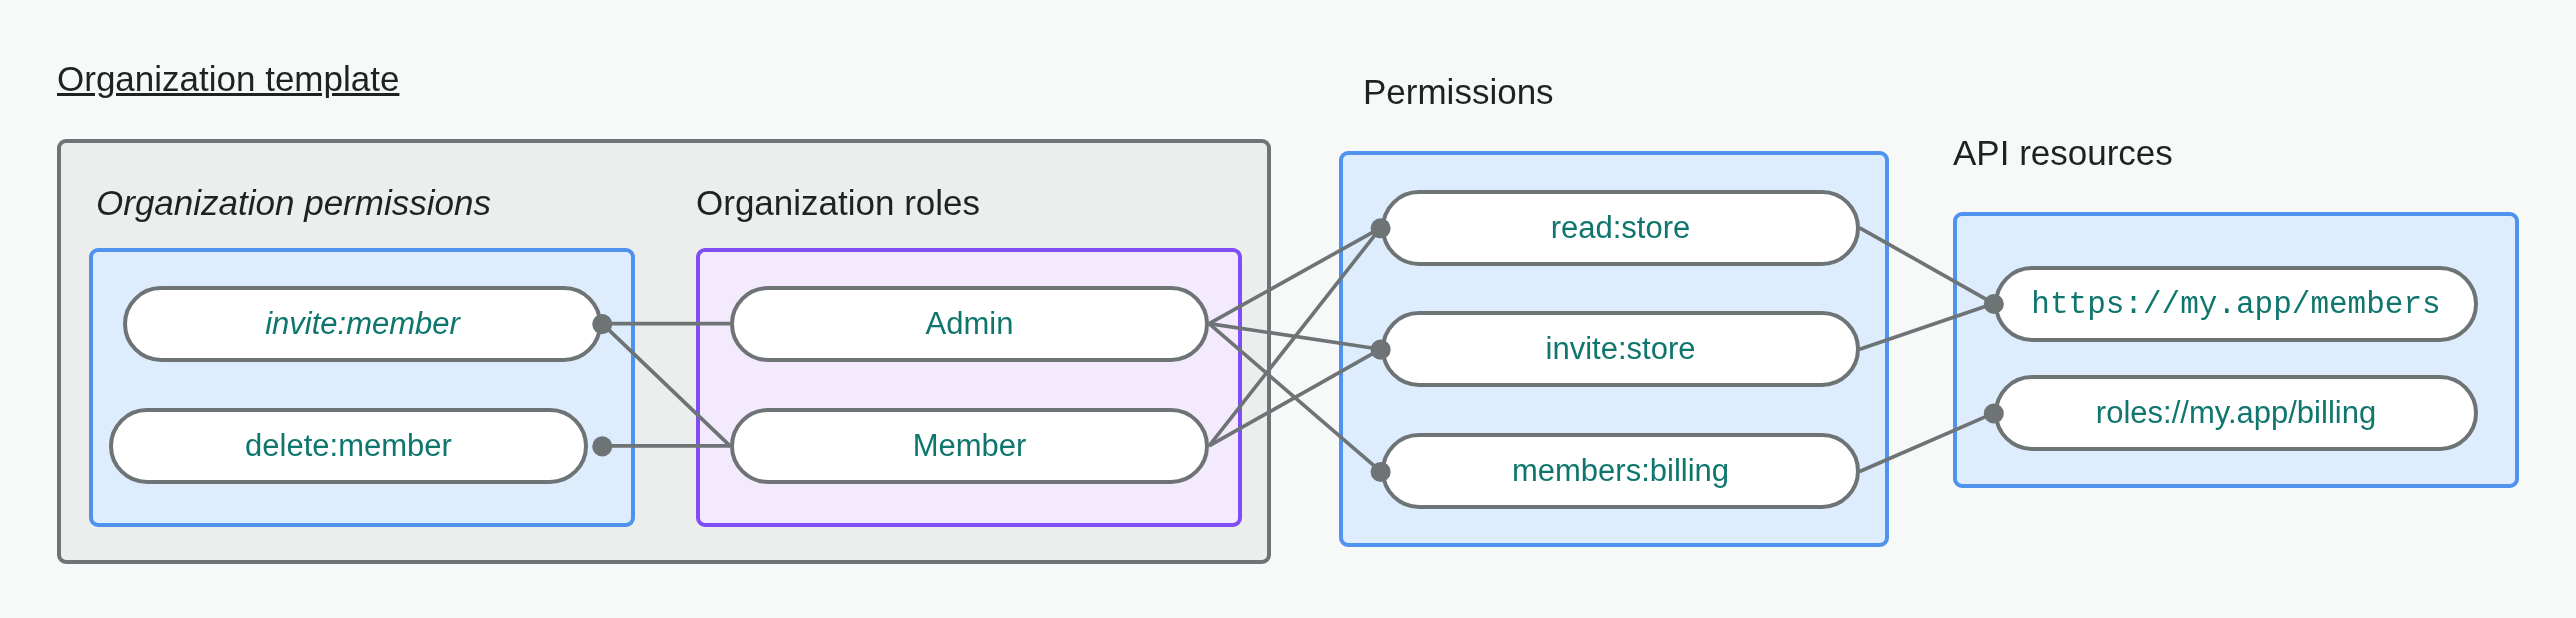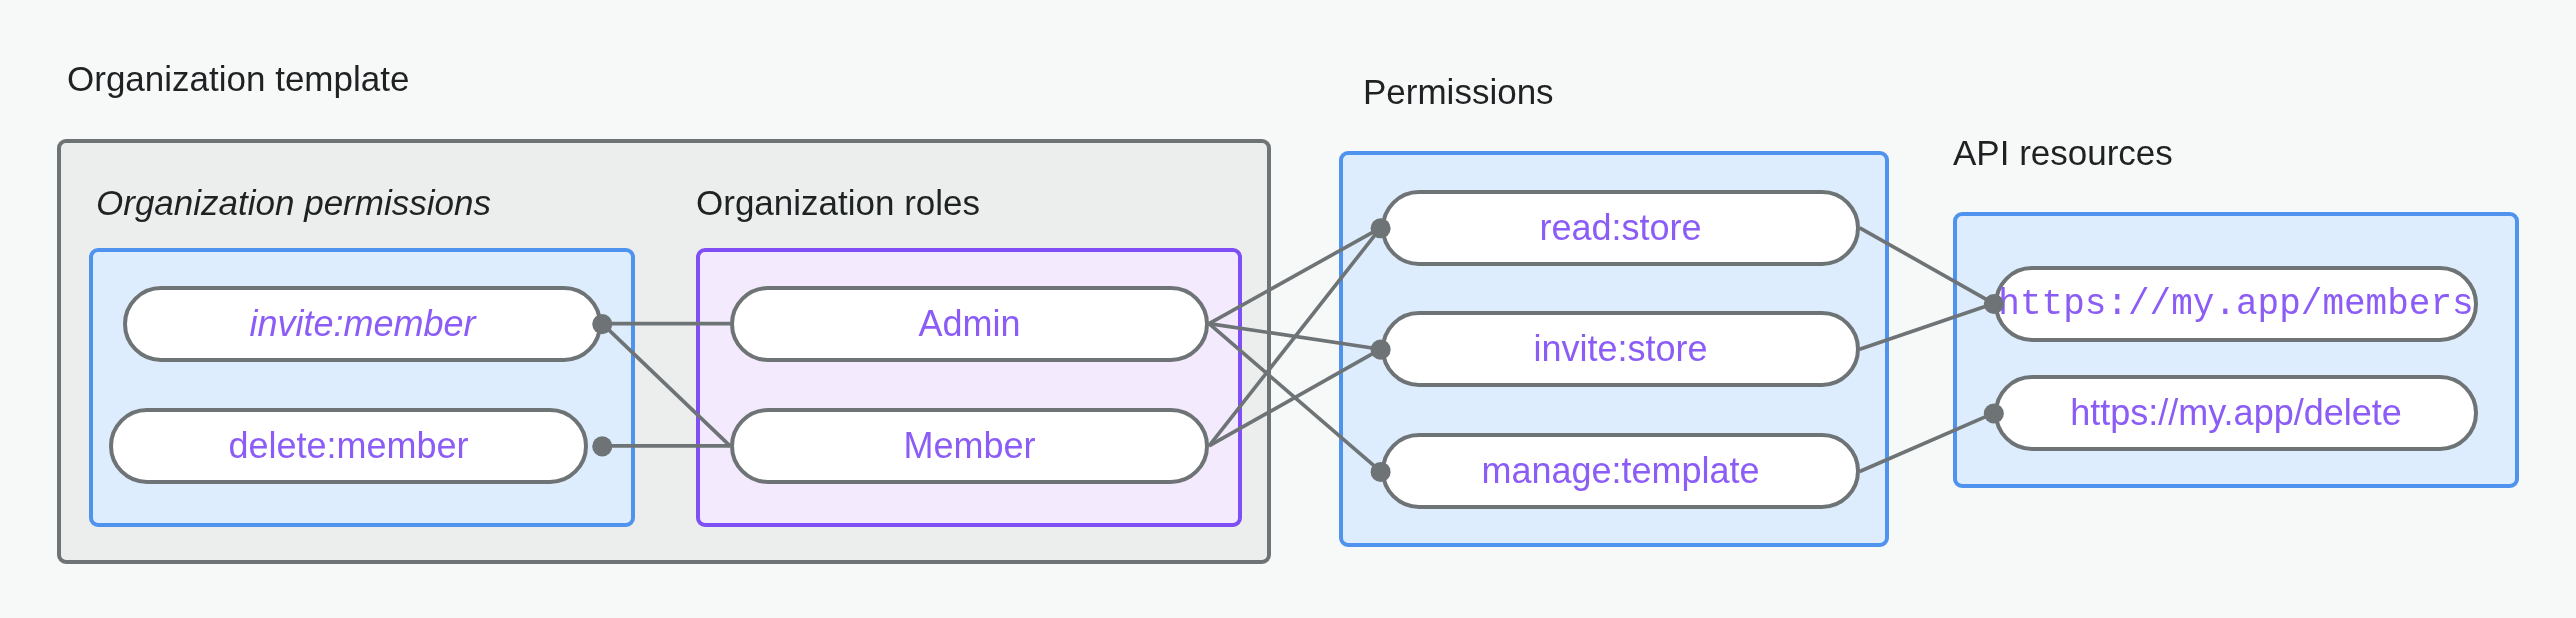--- a/index.html
+++ b/index.html
@@ -51,22 +51,22 @@
   
   .node {
     position: absolute;
     box-sizing: border-box;
     background: #ffffff;
     border: 4.6px solid #6e7376;
     border-radius: 912px;
     display: flex;
     align-items: center;
     justify-content: center;
-    font-size: 36px;
-    color: #8b5cf6;
+    font-size: 31px;
+    color: #0f766e;
     white-space: nowrap;
     z-index: 3;
   }
 
   
   #edges {
     position: absolute;
     left: 0;
     top: 0;
     width: 2576px;
@@ -85,21 +85,21 @@
 
   <div id="panels">
       <div class="panel panel-template" style="left: 57px; top: 139px; width: 1214px; height: 425px;"></div>
       <div class="panel panel-blue" style="left: 89px; top: 248px; width: 546px; height: 279px;"></div>
       <div class="panel panel-purple" style="left: 696px; top: 248px; width: 546px; height: 279px;"></div>
       <div class="panel panel-blue" style="left: 1339px; top: 151px; width: 550px; height: 396px;"></div>
       <div class="panel panel-blue" style="left: 1953px; top: 212px; width: 566px; height: 276px;"></div>
     </div>
 
   <div id="labels">
-      <div class="group-label" style="left: 67px; top: 61px;">Organization template</div>
+      <div class="group-label" style="left: 57px; top: 61px; text-decoration: underline;">Organization template</div>
       <div class="group-label" style="left: 96px; top: 185px; font-style: italic;">Organization permissions</div>
       <div class="group-label" style="left: 696px; top: 185px;">Organization roles</div>
       <div class="group-label" style="left: 1339px; top: 74px; margin-left: 24px;">Permissions</div>
       <div class="group-label" style="left: 1953px; top: 135px;">API resources</div>
     </div>
 
   <svg id="edges" viewBox="0 0 2823 678" xmlns="http://www.w3.org/2000/svg">
     <g id="edge-lines">
         <line x1="660" y1="354.5" x2="800" y2="354.5"></line>
         <line x1="660" y1="354.5" x2="800" y2="488.5"></line>
@@ -115,23 +115,23 @@
       </g>
   </svg>
 
   <div id="nodes">
       <div class="node" style="left: 123px; top: 286px; width: 479px; height: 76px; font-style: italic;">invite:member</div>
       <div class="node" style="left: 109px; top: 408px; width: 479px; height: 76px;">delete:member</div>
       <div class="node" style="left: 730px; top: 286px; width: 479px; height: 76px;">Admin</div>
       <div class="node" style="left: 730px; top: 408px; width: 479px; height: 76px;">Member</div>
       <div class="node" style="left: 1381px; top: 190px; width: 479px; height: 76px;">read:store</div>
       <div class="node" style="left: 1381px; top: 311px; width: 479px; height: 76px;">invite:store</div>
-      <div class="node" style="left: 1381px; top: 433px; width: 479px; height: 76px;">manage:template</div>
+      <div class="node" style="left: 1381px; top: 433px; width: 479px; height: 76px;">members:billing</div>
       <div class="node" style="left: 1994px; top: 266px; width: 484px; height: 76px; font-family: Liberation Mono, monospace;">https://my.app/members</div>
-      <div class="node" style="left: 1994px; top: 375px; width: 484px; height: 76px;">https://my.app/delete</div>
+      <div class="node" style="left: 1994px; top: 375px; width: 484px; height: 76px;">roles://my.app/billing</div>
     </div>
 
   <svg id="dots" style="position:absolute;left:0;top:0;width:2576px;height:619px;pointer-events:none;" viewBox="0 0 2823 678" xmlns="http://www.w3.org/2000/svg">
     <g id="dot-group">
         <circle cx="660" cy="355" r="11"></circle>
         <circle cx="660" cy="489" r="11"></circle>
         <circle cx="1513" cy="250" r="11"></circle>
         <circle cx="1513" cy="383" r="11"></circle>
         <circle cx="1513" cy="517" r="11"></circle>
         <circle cx="2185" cy="333" r="11"></circle>

